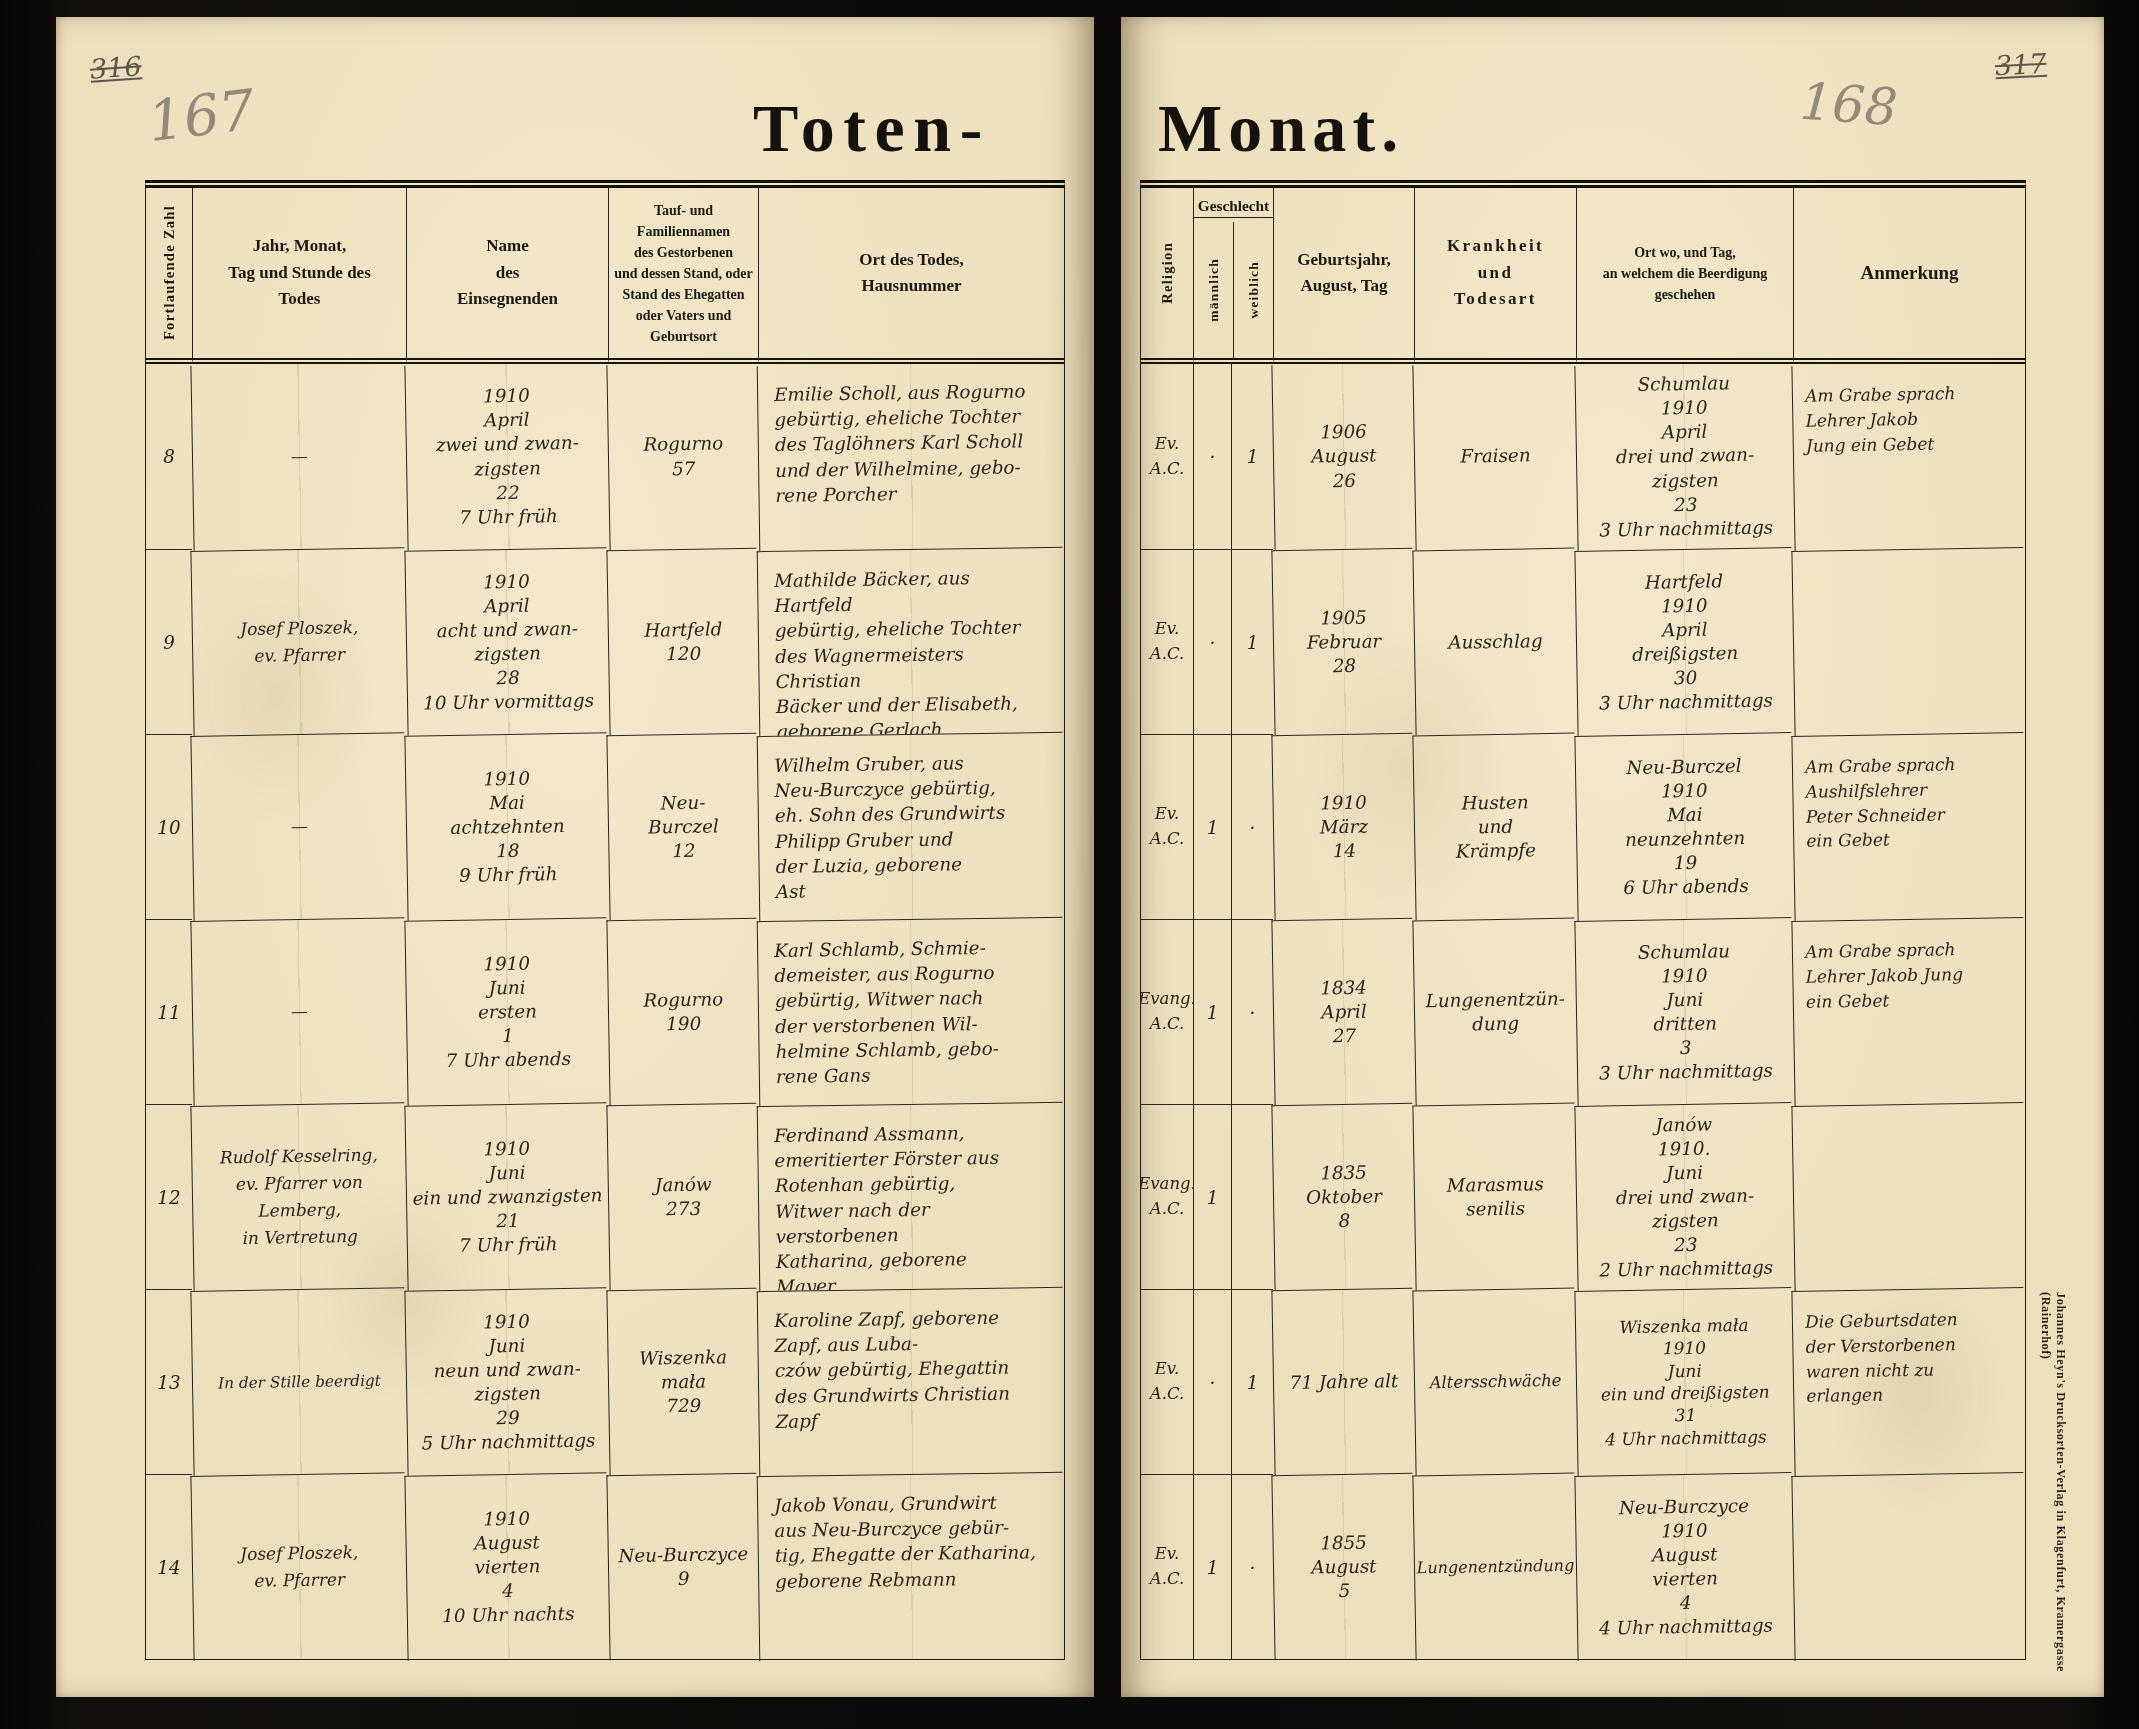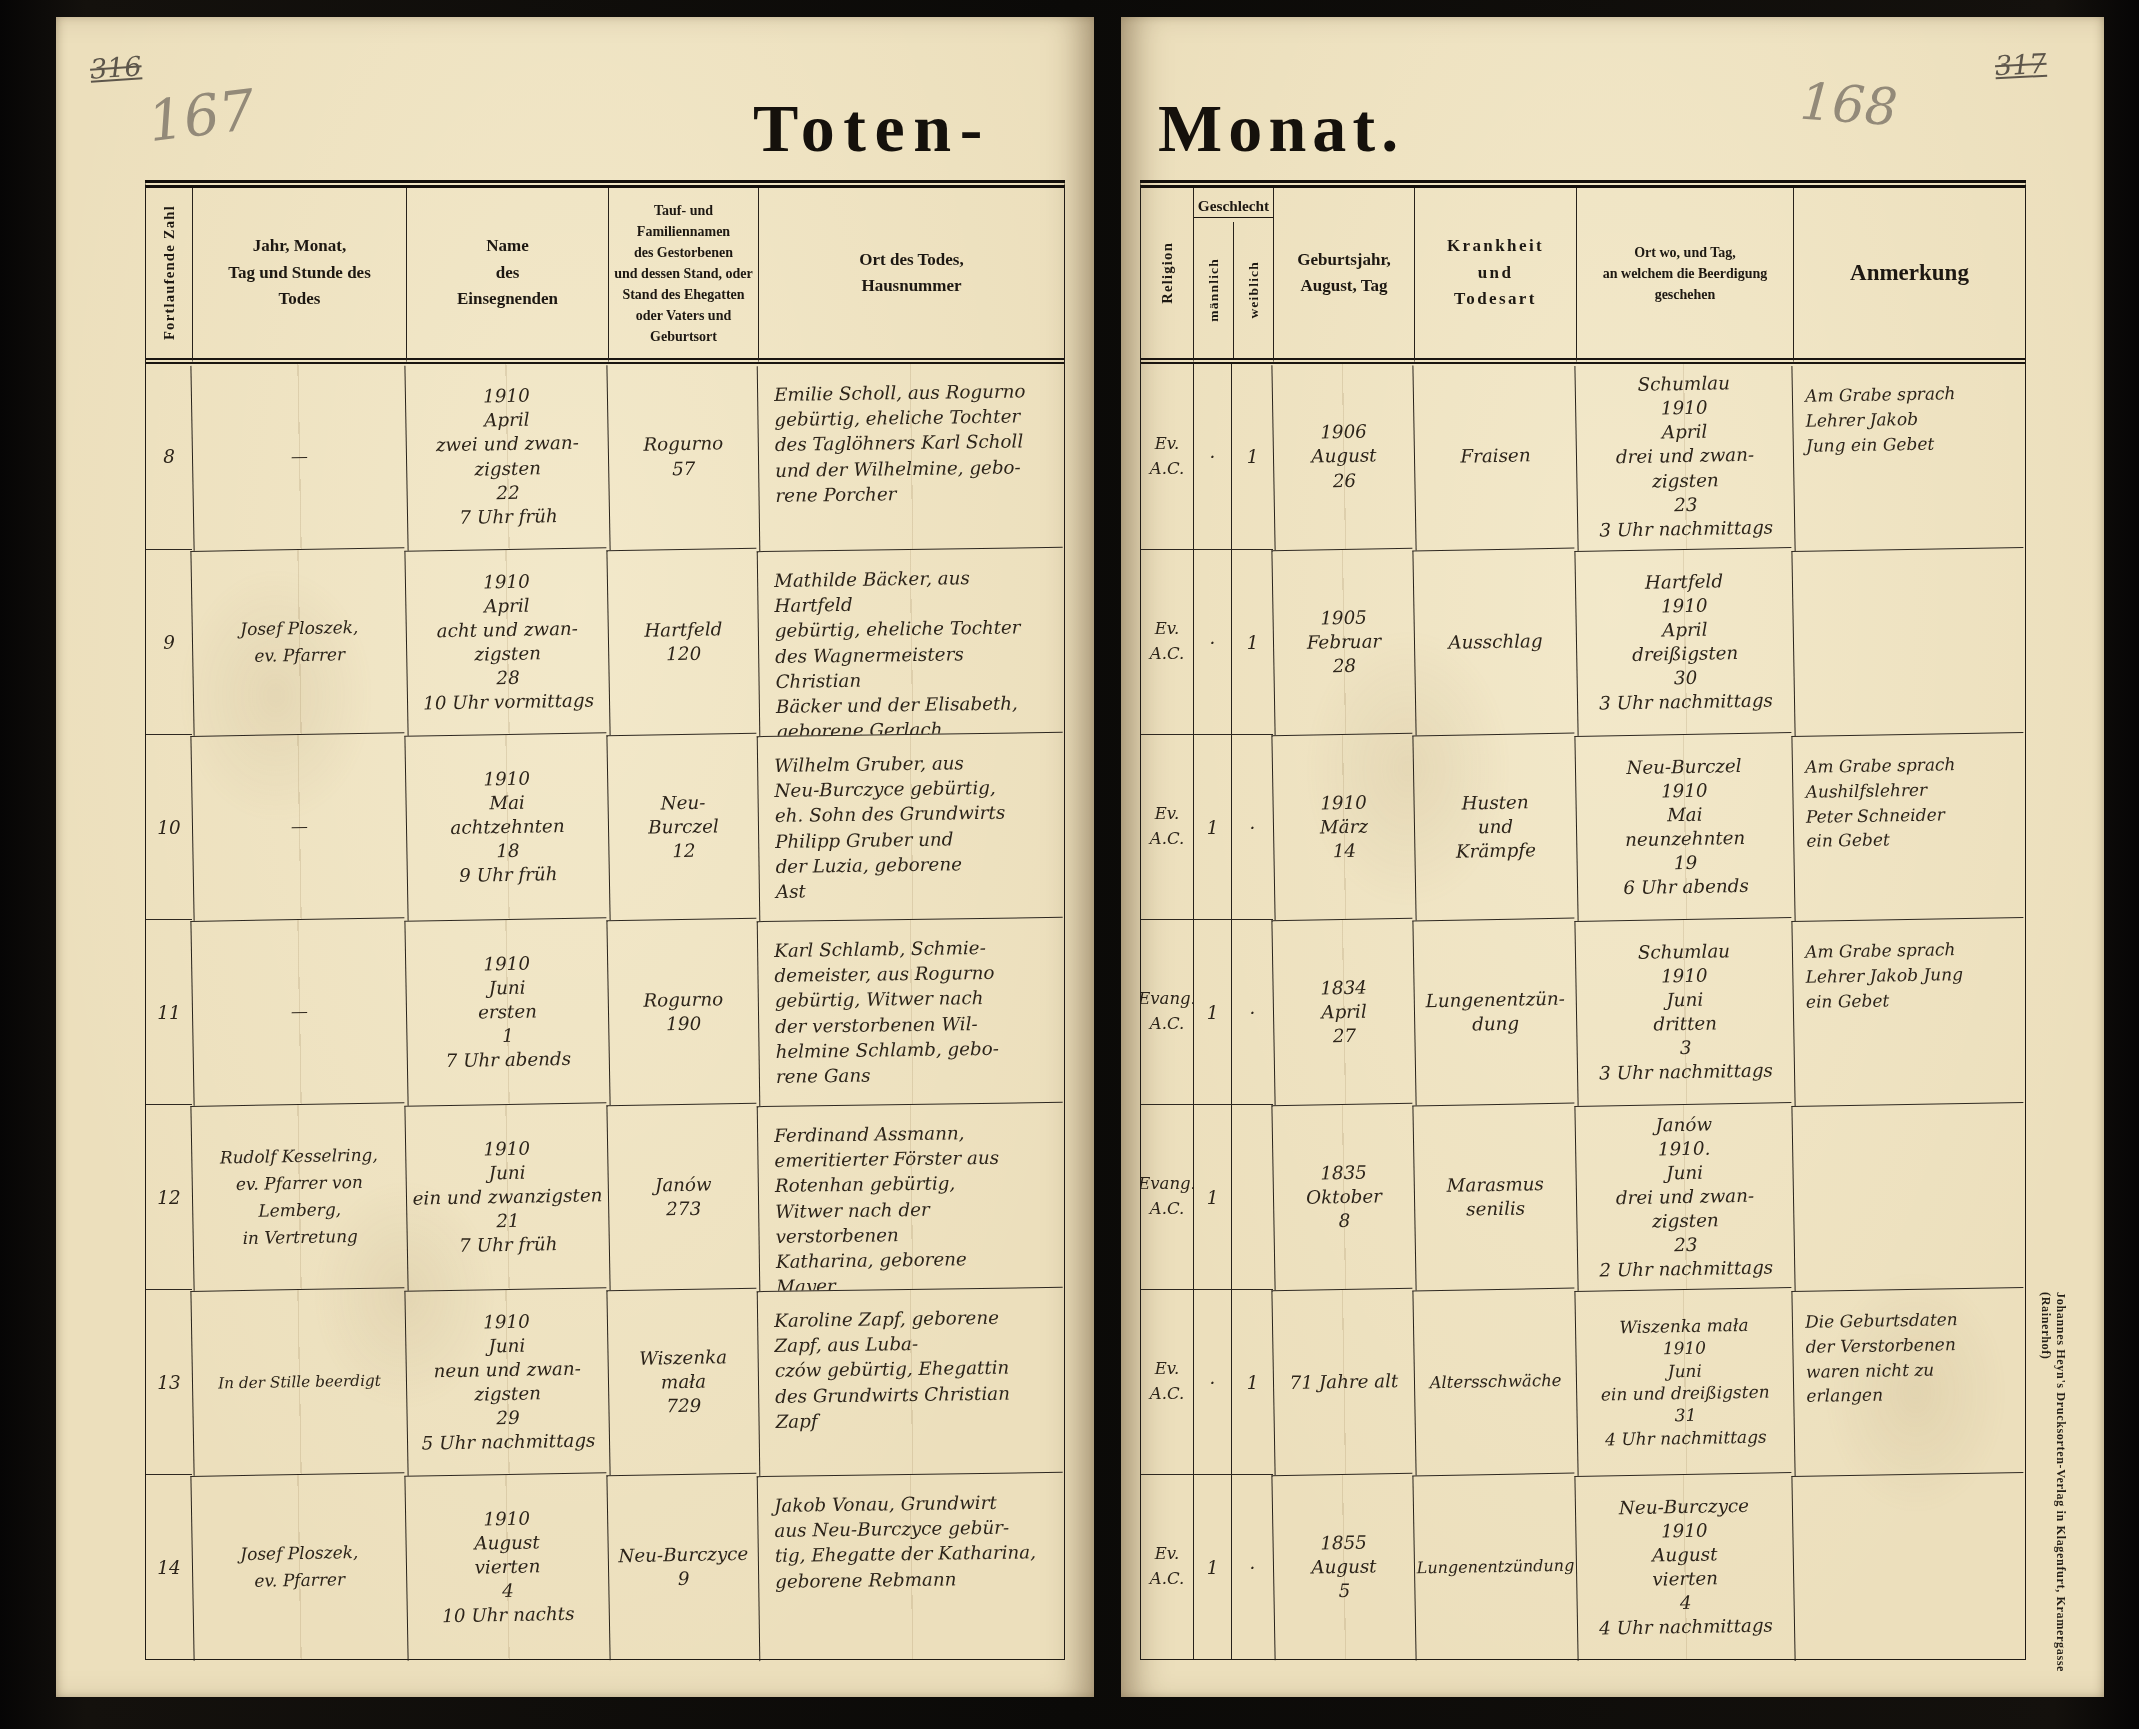--- a/index.html
+++ b/index.html
@@ -283,21 +283,21 @@
           <span class="htxt" style="letter-spacing:2.4px;">Krankheit
 und
 Todesart</span>
         </div>
       <div class="cell hdr">
           <span class="htxt small">Ort wo, und Tag,
 an welchem die Beerdigung
 geschehen</span>
         </div>
       <div class="cell hdr">
-          <span class="htxt" style="font-size:23px;">Anmerkung</span>
+          <span class="htxt" style="font-size:19px;">Anmerkung</span>
         </div>
 
       <div class="cell c0 dcell r0 hw rel">Ev.
 A.C.</div>
       <div class="cell dcell r0 thin hw sex">·</div>
       <div class="cell dcell r0 thin hw sex">1</div>
       <div class="cell dcell r0 hw date guide">1906
 August
 26</div>
       <div class="cell dcell r0 hw date">Fraisen</div>

